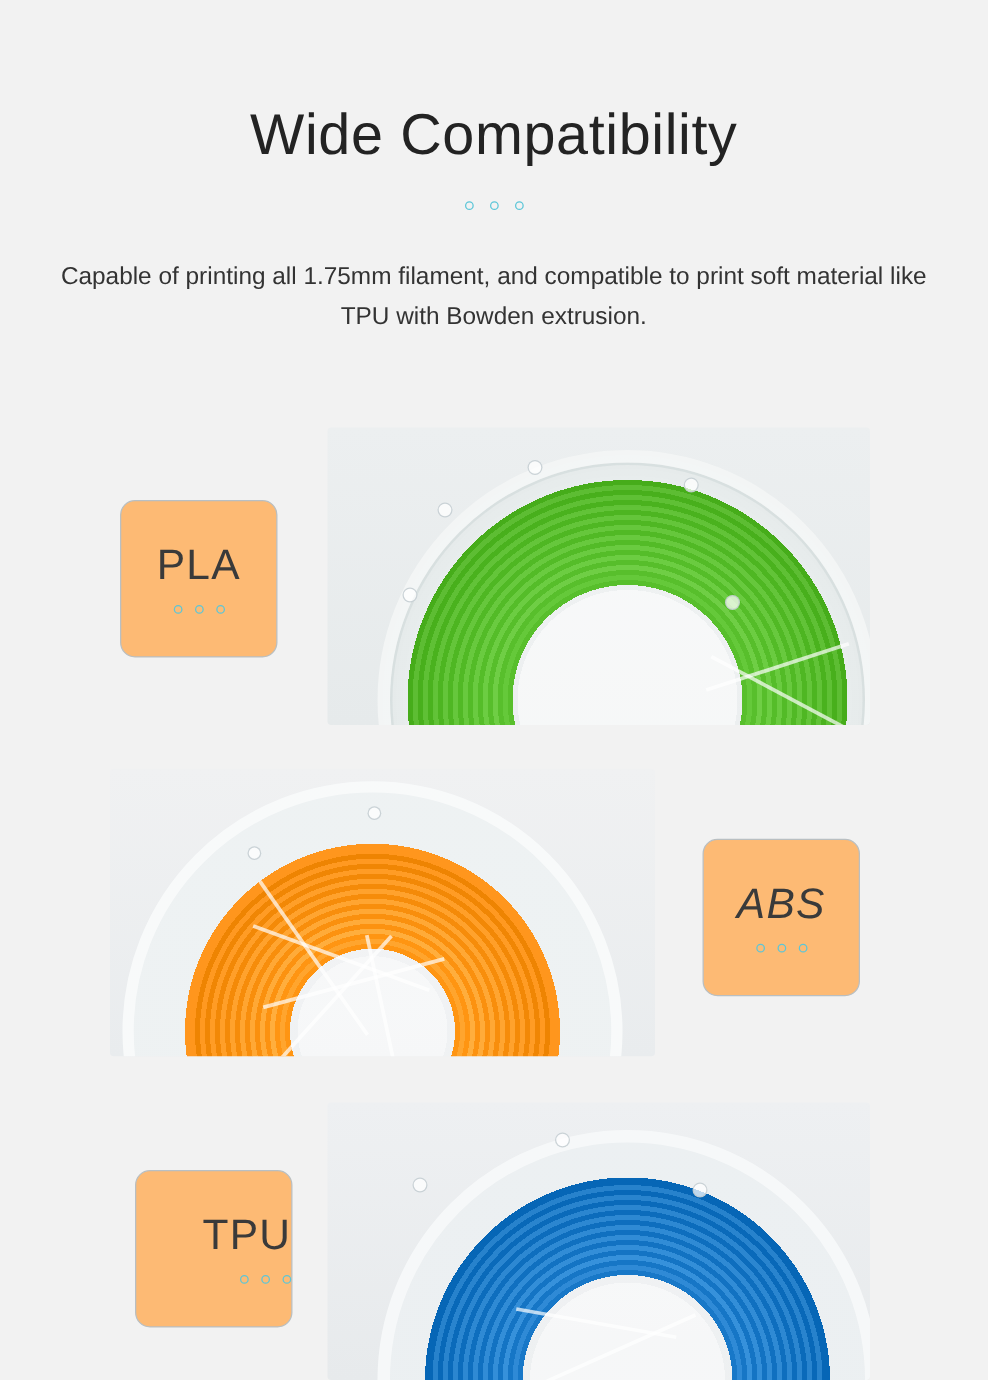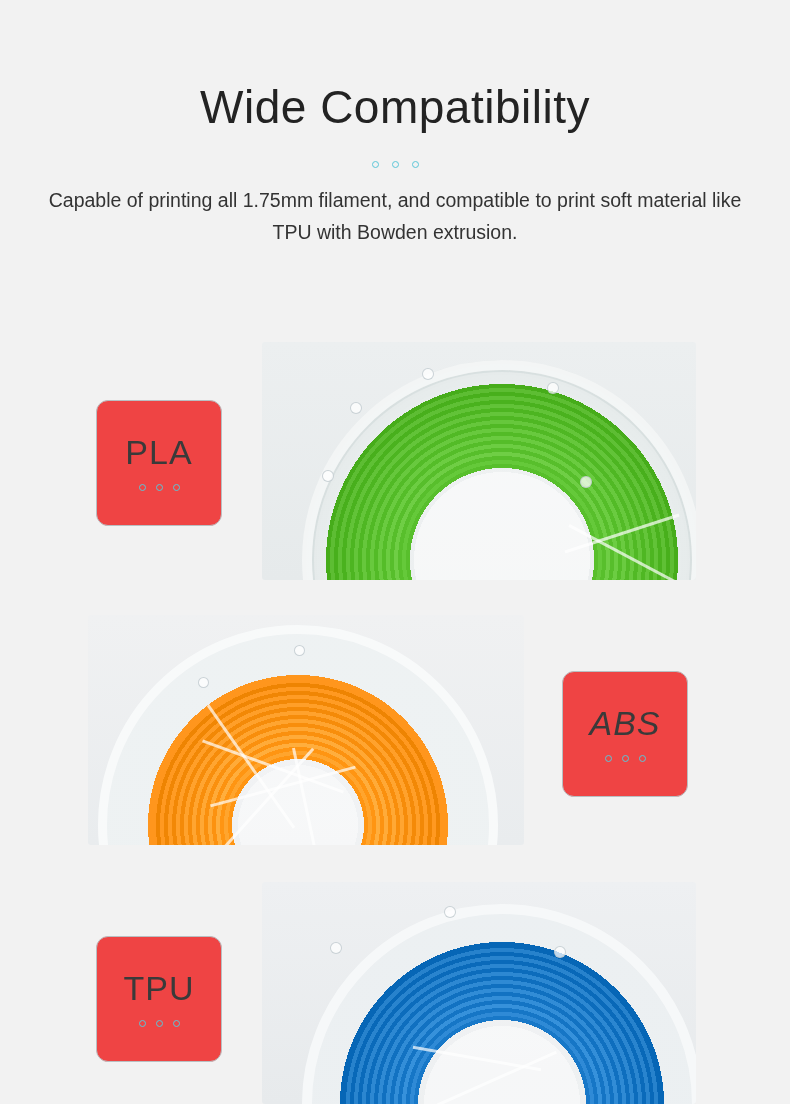--- a/index.html
+++ b/index.html
@@ -43,21 +43,21 @@
   .dot {
     width: 7px;
     height: 7px;
     border-radius: 50%;
     border: 1.4px solid #5bc6d8;
     box-sizing: border-box;
     background: transparent;
   }
 
   .subtext {
-    margin: 16px auto 0 auto;
+    margin: 37px auto 0 auto;
     width: 710px;
     text-align: center;
     font-size: 19.5px;
     line-height: 32px;
     color: #333333;
     font-weight: 400;
   }
 
   
   .row {
@@ -249,29 +249,29 @@
     transform-origin: 50% 50%;
   }
 
   
   .card {
     position: absolute;
     width: 124px;
     height: 124px;
     border: 1px solid #b9bfc2;
     border-radius: 12px;
-    background: #ef4444;
+    background: #fdba74;
     display: flex;
     flex-direction: column;
     align-items: center;
     justify-content: center;
   }
   .card-pla { left: 96px; top: 58px; }
   .card-abs { left: 562px; top: 56px; }
-  .card-tpu { left: 96px; top: 54px; }
+  .card-tpu { left: 108px; top: 54px; align-items: flex-end; }
 
   .card-label {
     font-size: 34px;
     font-weight: 400;
     color: #3a3a3a;
     letter-spacing: 1px;
     line-height: 1;
   }
   .card-dots {
     display: flex;

